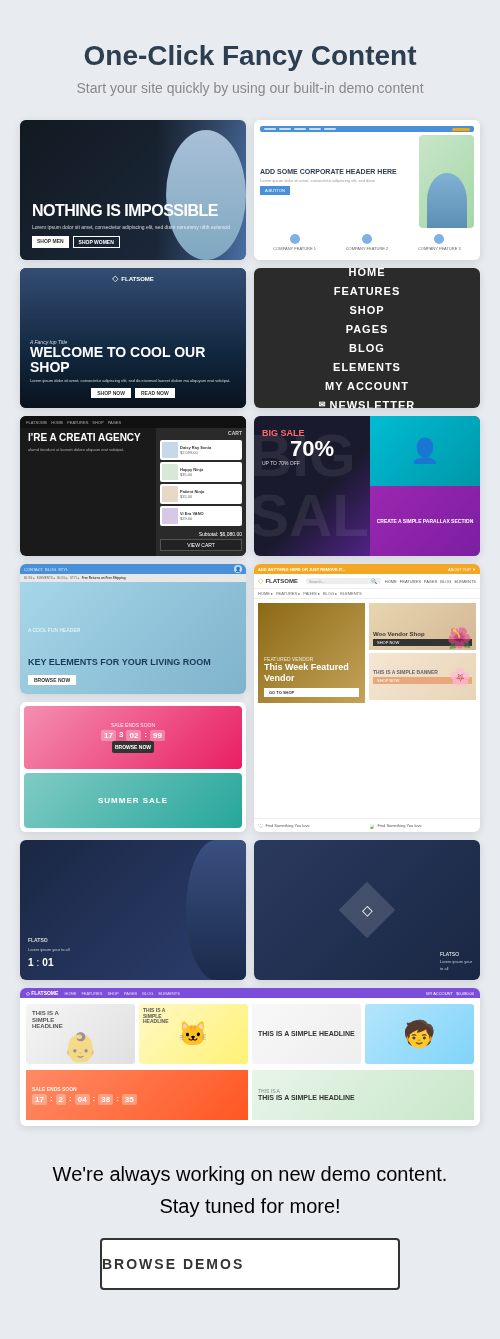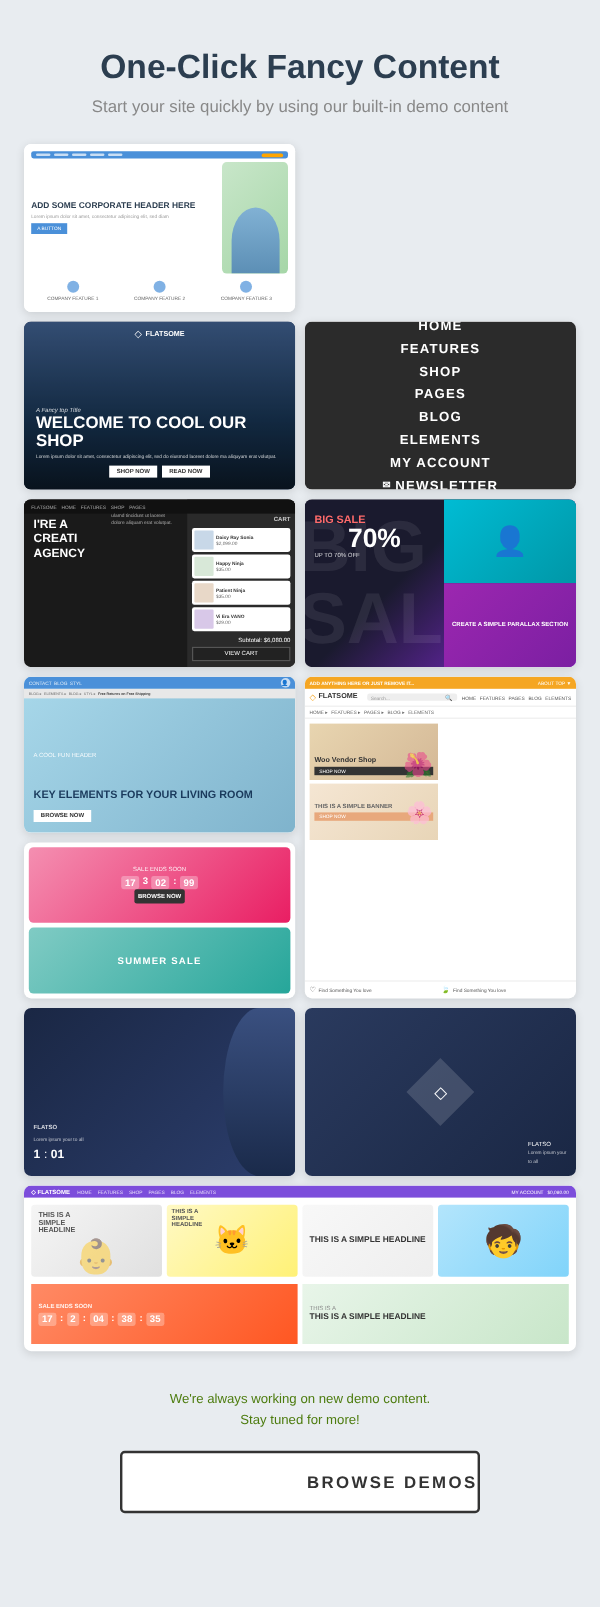--- a/index.html
+++ b/index.html
@@ -265,22 +265,22 @@
     .card-agency {
       height: 140px;
       background: #1a1a1a;
       position: relative;
       overflow: hidden;
       display: flex;
     }
     .agency-left {
       flex: 1;
       display: flex;
-      flex-direction: row;
-      justify-content: flex-end;
+      flex-direction: column;
+      justify-content: flex-start;
       padding: 8px;
       z-index: 1;
     }
     .agency-nav {
       position: absolute;
       top: 0; left: 0; right: 0;
       height: 12px;
       background: #111;
       display: flex;
       align-items: center;
@@ -757,31 +757,31 @@
       display: flex;
       flex-direction: column;
       justify-content: center;
       padding: 6px;
     }
     .sc-sh-label { font-size: 5px; color: #888; text-transform: uppercase; }
     .sc-sh-title { font-size: 7px; font-weight: 700; color: #333; text-transform: uppercase; line-height: 1.1; }
 
     .footer-text {
       text-align: center;
-      color: #4d7c0f;
-      font-size: 11px;
+      color: #000000;
+      font-size: 20px;
       line-height: 1.6;
       margin: 24px 0 16px;
     }
 
     .browse-btn {
       display: block;
       width: 300px;
       padding: 16px 0;
-      text-align: right;
+      text-align: left;
       border: 2px solid #333;
       background: white;
       color: #333;
       font-size: 14px;
       font-weight: 700;
       text-transform: uppercase;
       letter-spacing: 2px;
       border-radius: 4px;
       cursor: pointer;
       margin: 0 auto;
@@ -801,20 +801,34 @@
 </head>
 <body>
 
 <div class="page-header">
   <h1 class="page-title">One-Click Fancy Content</h1>
   <p class="page-subtitle">Start your site quickly by using our built-in demo content</p>
 </div>
 
 <div class="demo-row demo-row-2col row-spacing">
 
+  <div class="demo-card">
+    <div class="card-nothing">
+      <div class="card-nothing-overlay"></div>
+      <div class="card-nothing-content">
+        <div class="card-nothing-title">NOTHING IS IMPOSSIBLE</div>
+        <div class="card-nothing-text">Lorem ipsum dolor sit amet, consectetur adipiscing elit, sed diam nonummy nibh euismod</div>
+        <div class="card-nothing-btns">
+          <div class="btn-small-white">SHOP MEN</div>
+          <div class="btn-small-outline">SHOP WOMEN</div>
+        </div>
+      </div>
+      <div class="card-nothing-person"></div>
+    </div>
+  </div>
 
   <div class="demo-card">
     <div class="card-corporate">
       <div class="card-corp-header">
         <div class="corp-nav-dot"></div>
         <div class="corp-nav-dot"></div>
         <div class="corp-nav-dot"></div>
         <div class="corp-nav-dot"></div>
         <div class="corp-nav-dot"></div>
         <div style="margin-left:auto; width:18px; height:3px; background:#ffa500; border-radius:2px;"></div>
@@ -1036,20 +1050,25 @@
     </div>
 
     <div style="padding:2px 4px; border-bottom:1px solid #eee; display:flex; gap:3px;">
       <span style="font-size:4px; color:#666;">HOME ▸</span>
       <span style="font-size:4px; color:#666;">FEATURES ▸</span>
       <span style="font-size:4px; color:#666;">PAGES ▸</span>
       <span style="font-size:4px; color:#666;">BLOG ▸</span>
       <span style="font-size:4px; color:#666;">ELEMENTS</span>
     </div>
     <div class="vendor-content">
+      <div class="vendor-featured">
+        <div class="vendor-feat-label">FEATURED VENDOR</div>
+        <div class="vendor-feat-title">This Week Featured Vendor</div>
+        <div class="vendor-feat-btn">GO TO SHOP</div>
+      </div>
       <div class="vendor-right">
         <div class="vendor-woo">
           <div class="vendor-woo-person">🌺</div>
           <div class="vendor-woo-title">Woo Vendor Shop</div>
           <div class="vendor-woo-btn">SHOP NOW</div>
         </div>
         <div class="vendor-simple">
           <div class="vendor-simple-flower">🌸</div>
           <div class="vendor-simple-label">This is a simple banner</div>
           <div class="vendor-simple-btn">SHOP NOW</div>

